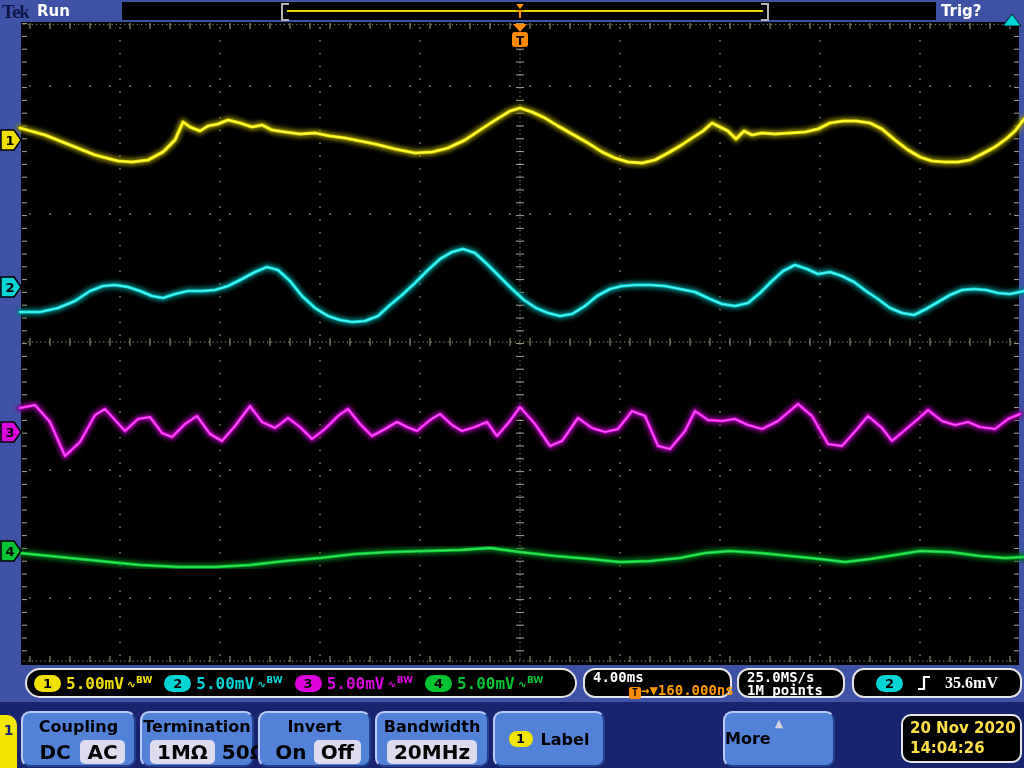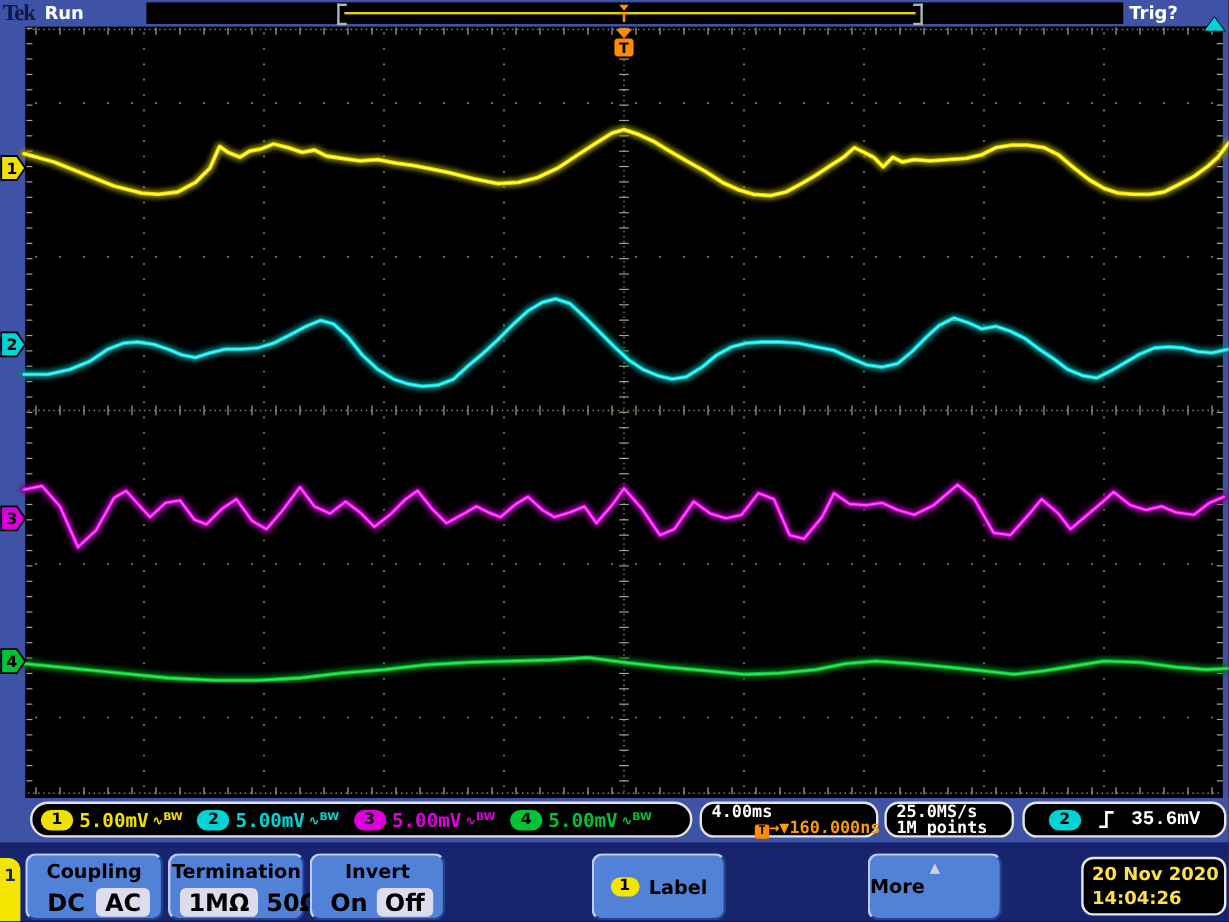--- a/index.html
+++ b/index.html
@@ -33,21 +33,21 @@
   .rbox.timebase{left:583px;width:149px;display:block;padding:1px 8px;}
   .rbox.samples{left:737px;width:108px;display:block;padding:1px 8px;}
   .rline{font-family:"DejaVu Sans Mono",monospace;font-weight:bold;font-size:14px;
          color:#fff;line-height:13px;white-space:nowrap;}
   .rline.delay{color:#ff9a00;margin-left:36px;}
   .tbox{display:inline-block;width:12px;height:12px;background:#ff8c00;color:#000;border-radius:2px;
         font-size:10px;font-weight:bold;text-align:center;line-height:12px;vertical-align:-1px;}
   .rbox.trigger{left:852px;width:170px;justify-content:center;gap:13px;}
   .trig-oval{width:27px;height:17px;border-radius:9px;color:#000;font-size:13px;font-weight:bold;
              text-align:center;line-height:17px;}
-  .trig-level{font-family:Liberation Mono, monospace;font-weight:bold;font-size:16px;color:#fff;}
+  .trig-level{font-family:Liberation Serif, serif;font-weight:bold;font-size:16px;color:#fff;}
   
   .menu-bar{position:absolute;left:0;top:702px;width:1024px;height:66px;background:#18246e;z-index:4;}
   .menu-tab{position:absolute;left:0;top:13px;width:17px;height:53px;background:#f2e600;
             border-radius:0 10px 0 0;color:#18246e;font-size:14px;font-weight:bold;
             text-align:center;padding-top:7px;box-sizing:border-box;}
   .mbtn{position:absolute;top:9px;height:56px;background:#5282d8;border:2px solid;
         border-color:#bccbf4 #23418e #23418e #bccbf4;border-radius:9px;box-sizing:border-box;
         color:#000;}
   .mbtn .title{text-align:center;font-size:16px;font-weight:bold;margin-top:4px;}
   .opts{display:flex;justify-content:space-around;align-items:center;margin-top:4px;padding:0 8px;}
@@ -1953,20 +1953,26 @@
     </div>
 
     <div class="mbtn b-invert">
       <div class="title">Invert</div>
       <div class="opts">
         <span class="opt">On</span>
         <span class="opt selected">Off</span>
       </div>
     </div>
 
+    <div class="mbtn b-bandwidth">
+      <div class="title">Bandwidth</div>
+      <div class="opts">
+        <span class="opt selected">20MHz</span>
+      </div>
+    </div>
 
     <div class="mbtn b-label">
       <span class="label-oval">1</span>
       <span class="label-text">Label</span>
     </div>
 
     <div class="mbtn b-more">
       <div class="more-arrow">▲</div>
       <div class="more-text">More</div>
     </div>

